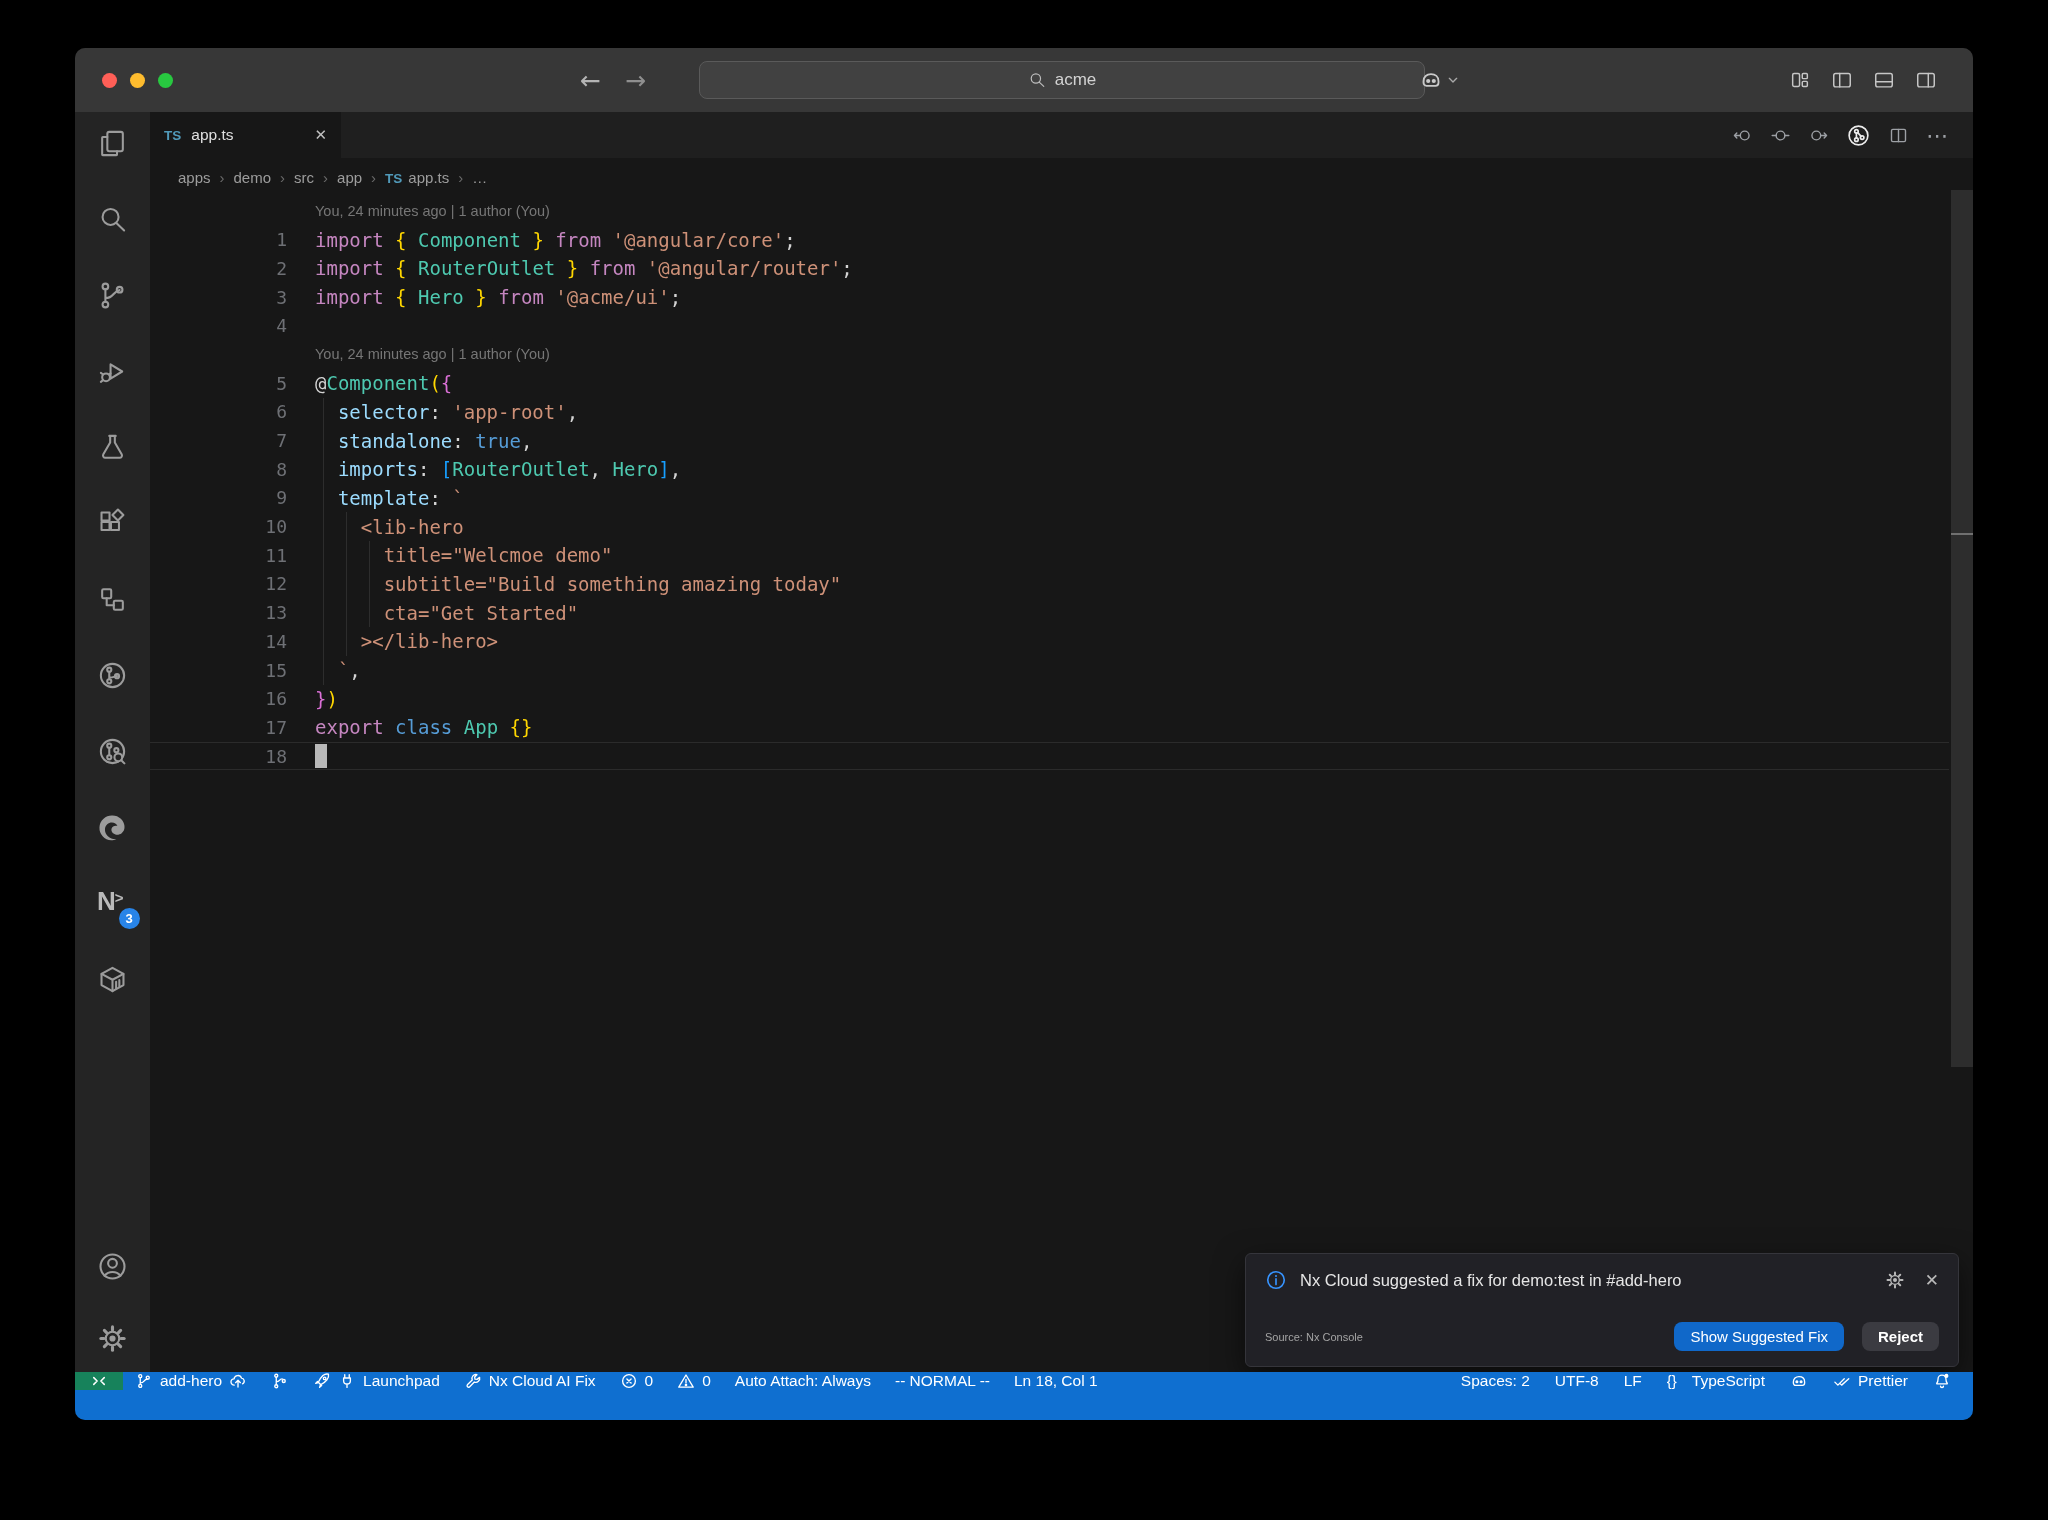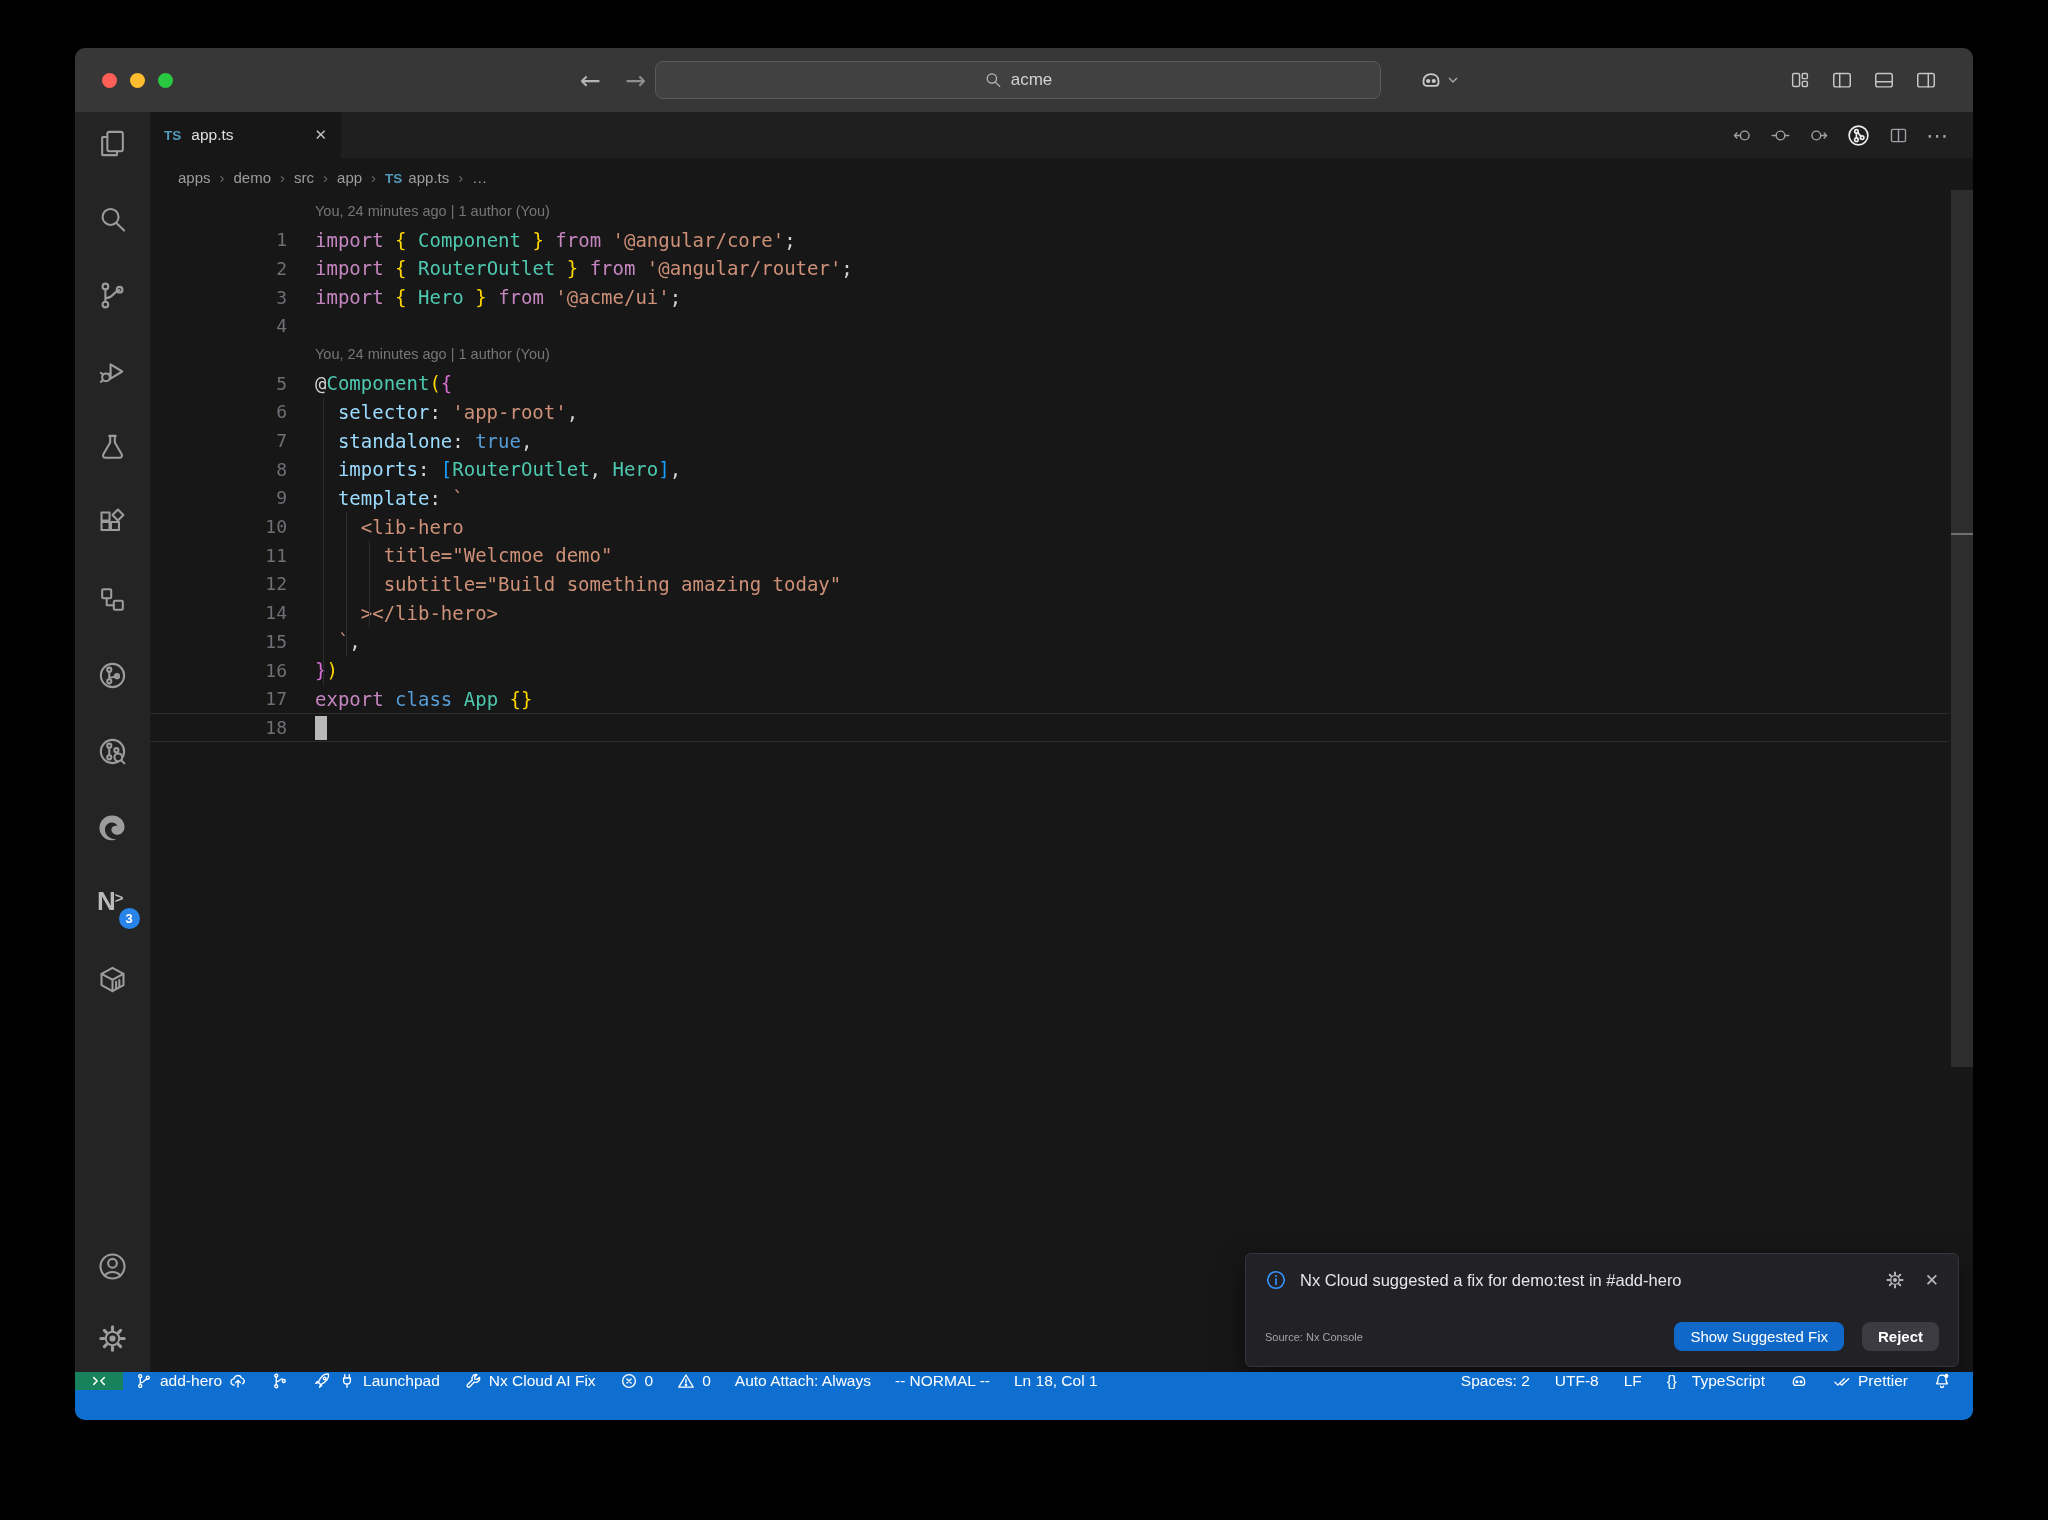--- a/index.html
+++ b/index.html
@@ -8,21 +8,21 @@
   .window{position:absolute;left:75px;top:48px;width:1898px;height:1372px;
           background:#171717;border-radius:10px;overflow:hidden;
           box-shadow:0 30px 80px rgba(0,0,0,.75);}
   
   .titlebar{position:absolute;left:0;top:0;width:100%;height:64px;background:#373737;}
   .traffic{position:absolute;left:27px;top:25px;display:flex;gap:13px;}
   .traffic span{width:15px;height:15px;border-radius:50%;display:block;}
   .t-close{background:#FF5F57}.t-min{background:#FEBC2E}.t-zoom{background:#28C840}
   .nav-arrows{position:absolute;left:505px;top:0;height:64px;display:flex;align-items:center;gap:24px;}
   .nav-arrows .tglyph{color:#b4b4b4;}
-  .cmd-center{position:absolute;left:580px;top:13px;width:726px;height:38px;background:#414141;
+  .cmd-center{position:absolute;left:624px;top:13px;width:726px;height:38px;background:#414141;
               border:1px solid #5a5a5a;border-radius:8px;display:flex;align-items:center;
               justify-content:center;gap:9px;color:#d2d2d2;font-size:17px;box-sizing:border-box;}
   .cmd-center .ic{width:18px;height:18px;color:#bdbdbd;}
   .copilot-tb{position:absolute;left:1344px;top:0;height:64px;display:flex;align-items:center;gap:2px;color:#c9c9c9;}
   .copilot-tb .ic{width:24px;height:24px;}
   .copilot-tb .ic.chev{width:16px;height:16px;color:#a9a9a9;}
   .tb-icons{position:absolute;right:36px;top:0;height:64px;display:flex;align-items:center;gap:20px;color:#c6c6c6;}
   .tb-icons .ic{width:22px;height:22px;}
   
   .activitybar{position:absolute;left:0;top:64px;width:75px;bottom:34px;background:#242424;
@@ -424,20 +424,24 @@
       </div>
       <div class="crow">
         <span class="gut">11</span>
         <span class="cl"><span class="tk-st">      title="Welcmoe demo"</span></span>
       </div>
       <div class="crow">
         <span class="gut">12</span>
         <span class="cl"><span class="tk-st">      subtitle="Build something amazing today"</span></span>
       </div>
       <div class="crow">
+        <span class="gut">13</span>
+        <span class="cl"><span class="tk-st">      cta="Get Started"</span></span>
+      </div>
+      <div class="crow">
         <span class="gut">14</span>
         <span class="cl"><span class="tk-st">    &gt;&lt;/lib-hero&gt;</span></span>
       </div>
       <div class="crow">
         <span class="gut">15</span>
         <span class="cl"><span class="tk-st">  `</span><span class="tk-pu">,</span></span>
       </div>
       <div class="crow">
         <span class="gut">16</span>
         <span class="cl"><span class="tk-b2">}</span><span class="tk-b1">)</span></span>

